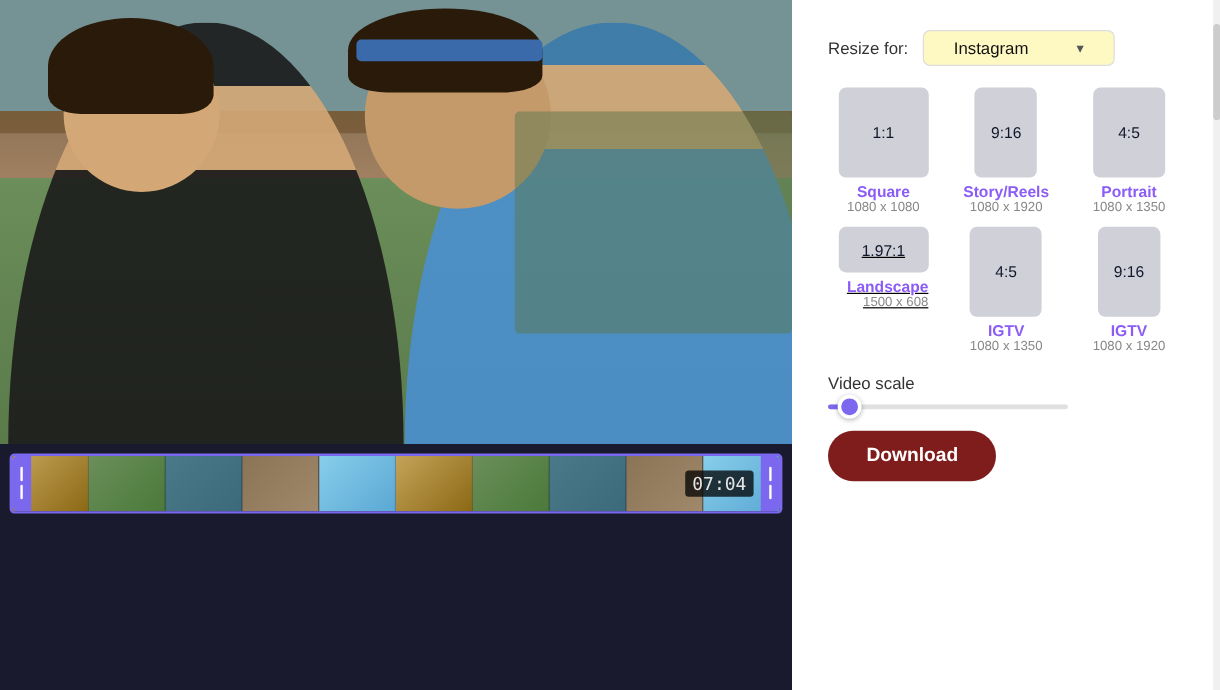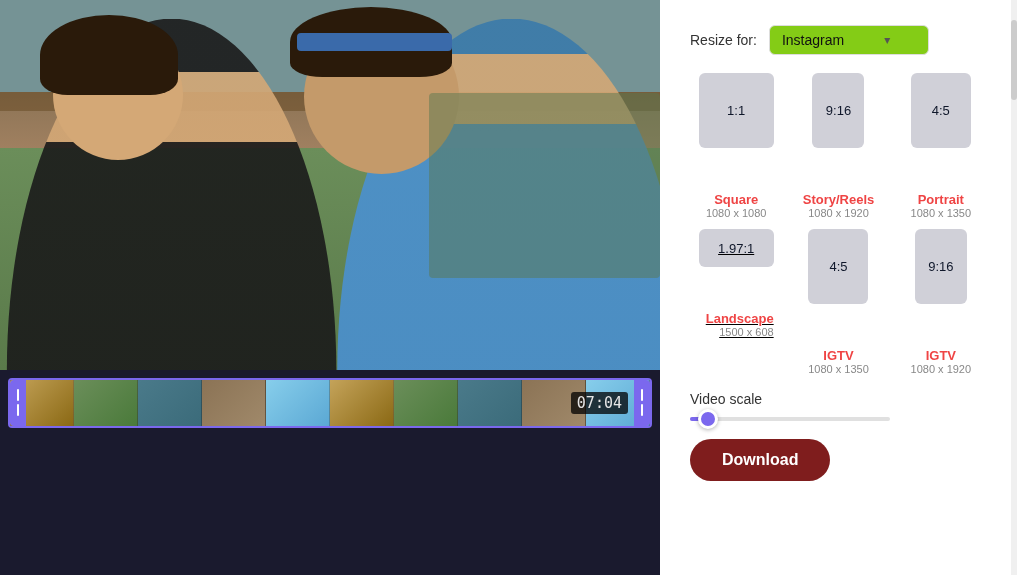--- a/index.html
+++ b/index.html
@@ -179,23 +179,24 @@
 
     .resize-for-select {
       display: flex;
       align-items: center;
       border: 1.5px solid #ddd;
       border-radius: 6px;
       padding: 6px 12px;
       font-size: 14px;
       color: #111;
       cursor: pointer;
-      background: #84cc16;
+      background: #fef9c3;
       gap: 40px;
       min-width: 160px;
+      justify-content: center;
     }
 
     .select-arrow {
       font-size: 12px;
       color: #555;
     }
 
     
     .format-grid {
       display: grid;
@@ -218,24 +219,23 @@
       align-items: center;
       justify-content: center;
       font-size: 13px;
       color: #0f172a;
       font-weight: 500;
       margin-bottom: 4px;
     }
 
     .format-name {
       font-size: 13px;
-      color: #ef4444;
+      color: #8b5cf6;
       font-weight: 600;
       text-align: center;
-      margin-top: 40px;
     }
 
     .format-dims {
       font-size: 11px;
       color: #888;
       text-align: center;
     }
 
     
     .thumb-square { width: 75px; height: 75px; }

